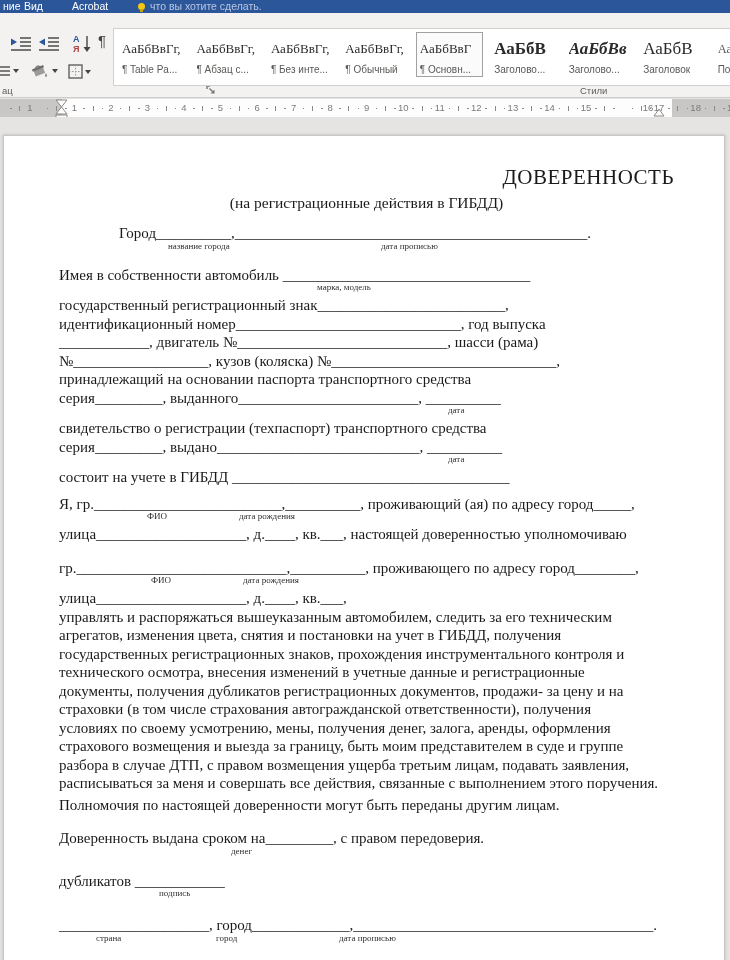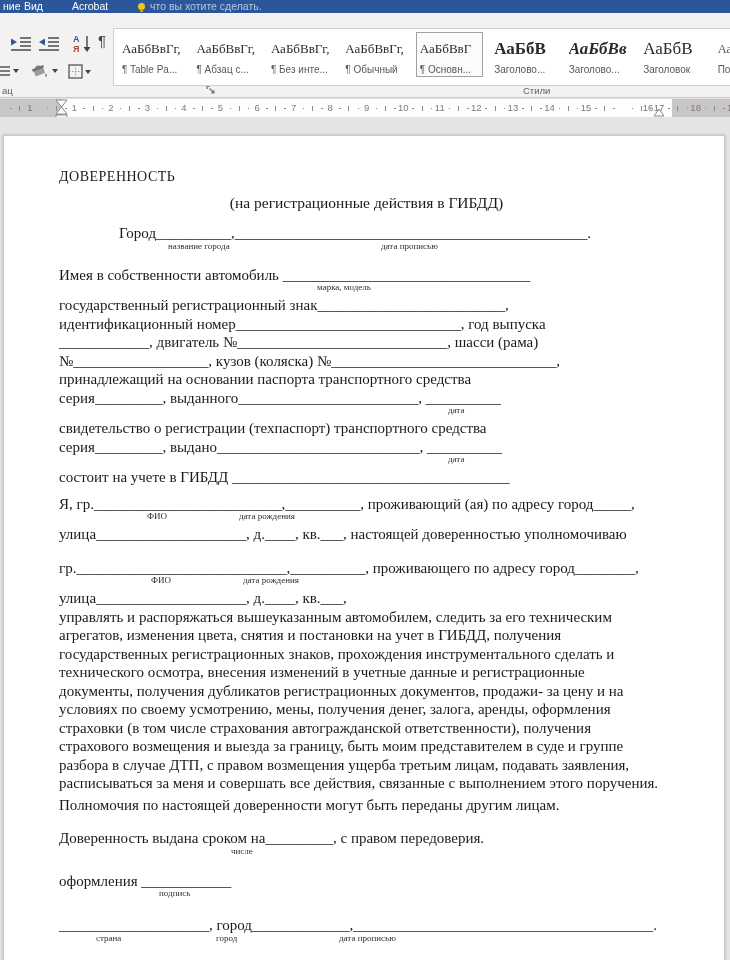--- a/index.html
+++ b/index.html
@@ -52,21 +52,21 @@
   .marker{position:absolute;}
 
   
   .canvas{position:absolute;left:0;top:117px;width:730px;height:843px;background:#e6e4e2;}
   .page{position:absolute;left:3px;top:18px;width:722px;height:826px;background:#ffffff;
         border:1px solid #c9c7c5;border-bottom:none;box-sizing:border-box;
         box-shadow:0 0 3px rgba(0,0,0,.18);}
   .doc{position:absolute;left:55px;top:28px;width:615px;
        font-family:"Liberation Serif",serif;font-size:15px;line-height:18.5px;color:#1a1a1a;}
   .dl{white-space:nowrap;}
-  .dl.t1{text-align:left;font-size:14px;line-height:26px;letter-spacing:.5px;}
+  .dl.t1{text-align:right;font-size:21px;line-height:26px;letter-spacing:.5px;}
   .dl.t2{text-align:center;font-size:15.5px;line-height:26px;}
   .caps{position:relative;height:12px;text-decoration:underline;}
   .caps span{position:absolute;top:-3px;font-size:9px;line-height:12px;color:#2f2f2f;white-space:nowrap;}
 </style>
 </head>
 <body>
 
 <div class="app">
 
   <div class="titlebar">
@@ -193,21 +193,21 @@
     <span class="s-label">Заголовок</span>
   </div>
 
   <div class="style-item k-sub">
     <span class="s-sample">АаБбВвГ</span>
     <span class="s-label">Подзагол...</span>
   </div>
 
   
 </div>
-    <span class="grp-label" style="left:523px">Стили</span>
+    <span class="grp-label" style="left:580px">Стили</span>
   </div>
 
   <div class="rulerwrap" id="ruler">
       <div class="ruler-seg seg-margin" style="left: 0px; width: 62px;"></div>
       <div class="ruler-seg seg-text" style="left: 62px; width: 610px;"></div>
       <div class="ruler-seg seg-margin" style="left: 672px; width: 58px;"></div>
     <svg class="marker" style="left:55px;top:0px" width="13" height="24">
       <polygon points="1,1 12,1 6.5,8" fill="#fdfdfd" stroke="#8a8886"></polygon>
       <polygon points="6.5,8 1,15 12,15" fill="#fdfdfd" stroke="#8a8886"></polygon>
       <rect x="1" y="16" width="11" height="7" fill="#fdfdfd" stroke="#8a8886"></rect>
@@ -337,37 +337,37 @@
           <div class="dl">улица____________________, д.____, кв.___, настоящей доверенностью уполномочиваю</div>
           <div style="height: 15px;"></div>
           <div class="dl">гр.____________________________,__________, проживающего по адресу город________,</div>
           <div class="caps">
             <span style="left: 92px;">ФИО</span>
             <span style="left: 184px;">дата рождения</span>
           </div>
           <div class="dl">улица____________________, д.____, кв.___,</div>
           <div class="dl">управлять и распоряжаться вышеуказанным автомобилем, следить за его техническим</div>
           <div class="dl">агрегатов, изменения цвета, снятия и постановки на учет в ГИБДД, получения</div>
-          <div class="dl">государственных регистрационных знаков, прохождения инструментального сделать и</div>
+          <div class="dl">государственных регистрационных знаков, прохождения инструментального контроля и</div>
           <div class="dl">технического осмотра, внесения изменений в учетные данные и регистрационные</div>
           <div class="dl">документы, получения дубликатов регистрационных документов, продажи- за цену и на</div>
+          <div class="dl">страховки (в том числе страхования автогражданской ответственности), получения</div>
           <div class="dl">условиях по своему усмотрению, мены, получения денег, залога, аренды, оформления</div>
-          <div class="dl">страховки (в том числе страхования автогражданской ответственности), получения</div>
           <div class="dl">страхового возмещения и выезда за границу, быть моим представителем в суде и группе</div>
           <div class="dl">разбора в случае ДТП, с правом возмещения ущерба третьим лицам, подавать заявления,</div>
           <div class="dl">расписываться за меня и совершать все действия, связанные с выполнением этого поручения.</div>
           <div style="height: 3px;"></div>
           <div class="dl">Полномочия по настоящей доверенности могут быть переданы другим лицам.</div>
           <div style="height: 15px;"></div>
           <div class="dl">Доверенность выдана сроком на_________, с правом передоверия.</div>
           <div class="caps">
-            <span style="left: 172px;">числе</span>
+            <span style="left: 172px;">денег</span>
           </div>
           <div style="height: 12px;"></div>
-          <div class="dl">оформления  ____________</div>
+          <div class="dl">дубликатов  ____________</div>
           <div class="caps">
             <span style="left: 100px;">подпись</span>
           </div>
           <div style="height: 14px;"></div>
           <div class="dl">____________________, город_____________,________________________________________.</div>
           <div class="caps">
             <span style="left: 37px;">страна</span>
             <span style="left: 157px;">город</span>
             <span style="left: 280px;">дата прописью</span>
           </div>

